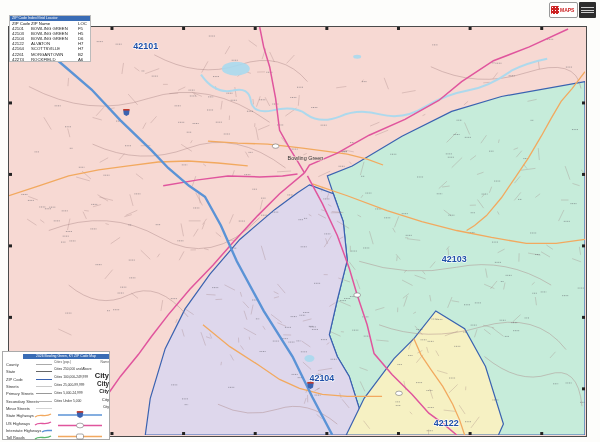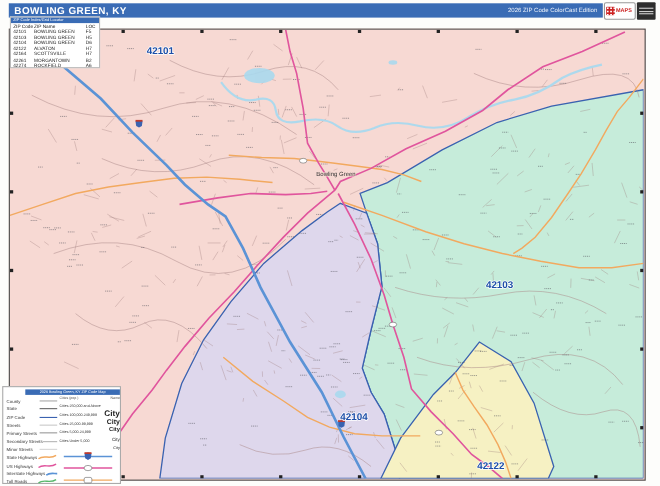--- a/index.html
+++ b/index.html
@@ -61,24 +61,20 @@
   .cs0 { font-size:7.5px; } .cs1 { font-size:6.3px; } .cs2 { font-size:5.2px; }
   .cs3 { font-size:4.2px; font-weight:normal; } .cs4 { font-size:3.5px; font-weight:normal; }
   .lg-shields { position:absolute; left:51px; top:58px; width:55px; }
   .lg-shields svg { display:block; margin-bottom:2px; }
 </style>
 </head>
 <body>
 
 <div class="page">
 
-  <div class="topbar">
-    <span class="title">BOWLING GREEN, KY</span>
-    <span class="edition">2026 ZIP Code ColorCast Edition</span>
-  </div>
 
   <div class="logo">
     <span class="white">
       <span class="glyph"></span>
       <span class="mapsword">MAPS</span>
     </span>
     <span class="black">
         <i></i>
         <i></i>
         <i></i>

